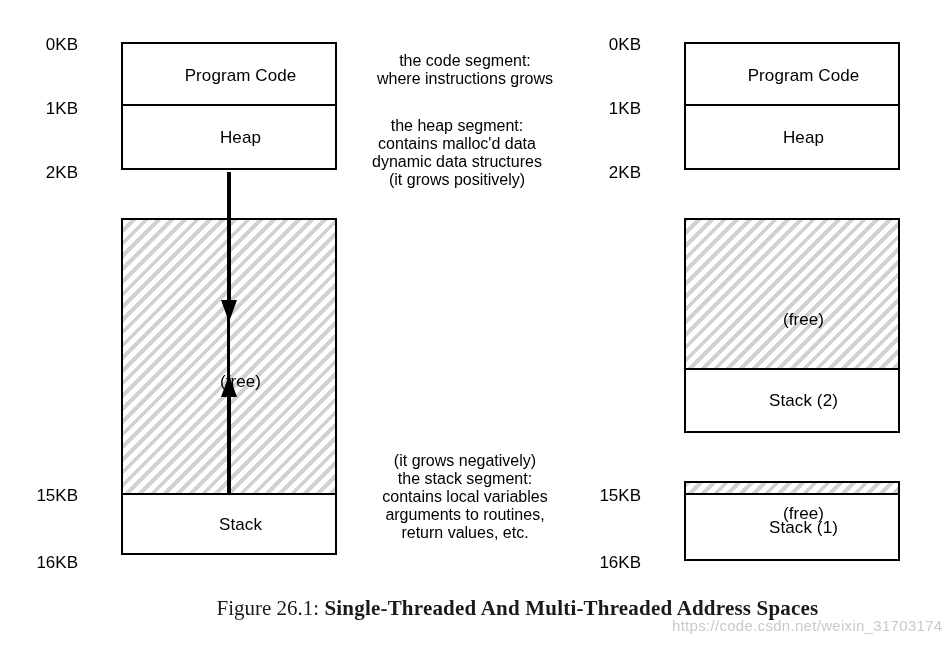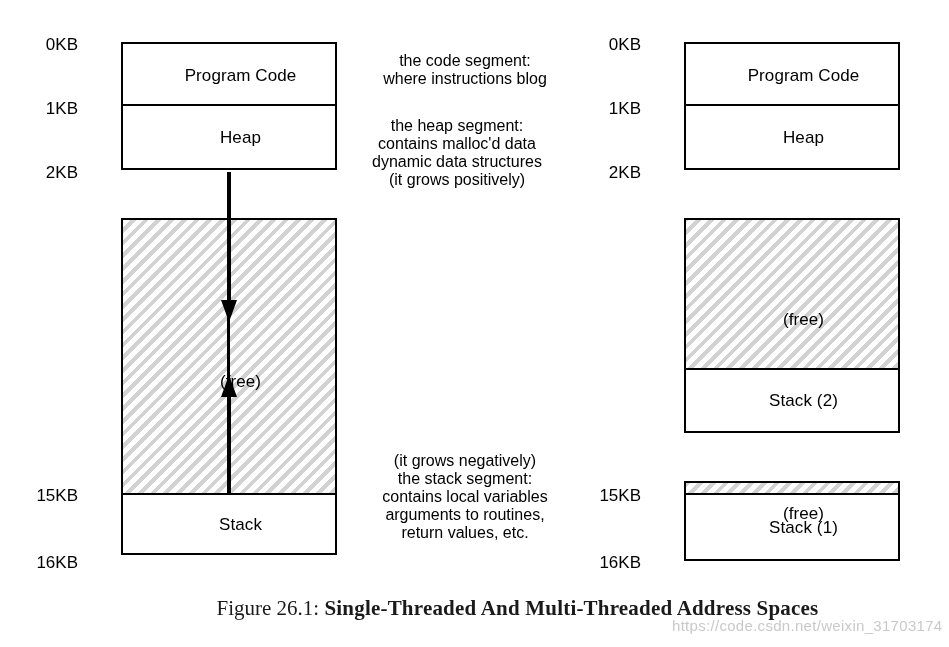--- a/index.html
+++ b/index.html
@@ -207,21 +207,21 @@
   <div id="addr-right-group">
       <div class="addr-label" style="top: 36px; left: 521px; width: 120px;">0KB</div>
       <div class="addr-label" style="top: 100px; left: 521px; width: 120px;">1KB</div>
       <div class="addr-label" style="top: 164px; left: 521px; width: 120px;">2KB</div>
       <div class="addr-label" style="top: 487px; left: 521px; width: 120px;">15KB</div>
       <div class="addr-label" style="top: 554px; left: 521px; width: 120px;">16KB</div>
     </div>
 
   <div id="annotation-group">
       <div class="annotation" style="left: 340px; top: 52px; width: 250px;">the code segment:
-where instructions blog</div>
+where instructions grows</div>
       <div class="annotation" style="left: 332px; top: 117px; width: 250px;">the heap segment:
 contains malloc'd data
 dynamic data structures
 (it grows positively)</div>
       <div class="annotation" style="left: 340px; top: 452px; width: 250px;">(it grows negatively)
 the stack segment:
 contains local variables
 arguments to routines,
 return values, etc.</div>
     </div>

